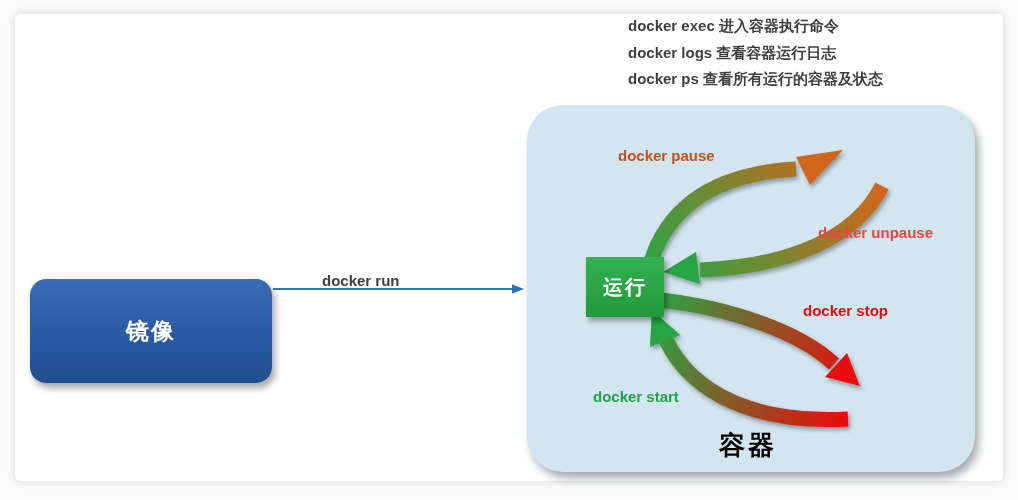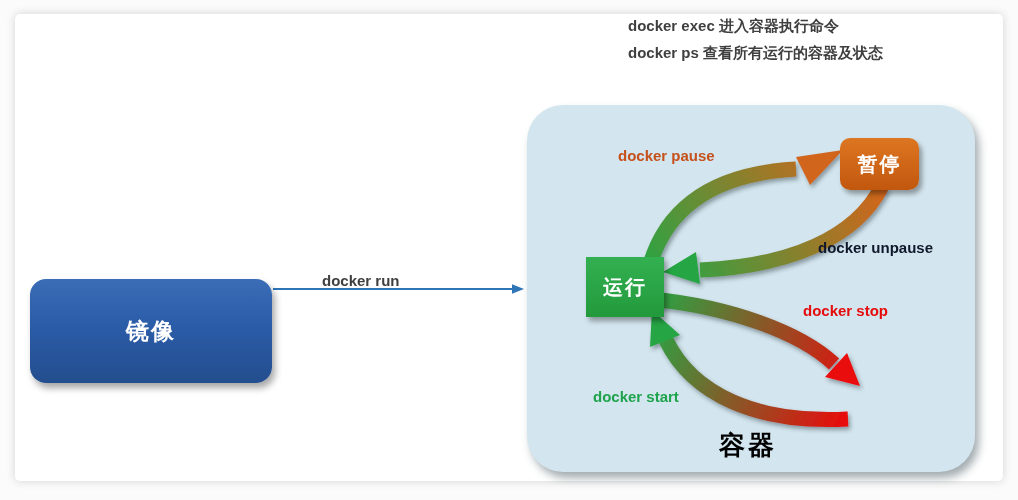--- a/index.html
+++ b/index.html
@@ -20,21 +20,21 @@
         background:linear-gradient(180deg,#33b051 0%,#229a3c 100%);
         box-shadow:3px 4px 5px rgba(0,0,0,0.35);}
   .node-paused{left:840px;top:138px;width:79px;height:52px;border-radius:10px;font-size:20px;
         background:linear-gradient(180deg,#dd7621 0%,#c2570e 100%);
         box-shadow:3px 4px 5px rgba(0,0,0,0.35);}
   .node-stopped{left:841px;top:382px;width:77px;height:50px;border-radius:9px;font-size:20px;
         background:linear-gradient(180deg,#fb1414 0%,#dd0404 100%);
         box-shadow:3px 4px 5px rgba(0,0,0,0.35);}
   .lbl{position:absolute;font-weight:bold;font-size:15px;white-space:nowrap;}
   .lbl-pause{left:618px;top:147px;color:#c5511c;}
-  .lbl-unpause{left:818px;top:239px;color:#0f172a;}
+  .lbl-unpause{left:818px;top:224px;color:#ef4444;}
   .lbl-stop{left:803px;top:302px;color:#e60c0c;}
   .lbl-start{left:593px;top:388px;color:#1ea34c;}
   .lbl-run{left:322px;top:272px;color:#3f3f3f;}
   .panel-title{position:absolute;left:700px;top:428px;width:96px;text-align:center;
         color:#000000;font-weight:bold;font-size:26px;letter-spacing:3px;}
   svg.arrows{position:absolute;left:0;top:0;pointer-events:none;}
 </style>
 </head>
 <body>
 
@@ -86,29 +86,27 @@
       <polygon points="524,289 512,284.3 512,293.7" stroke="none" fill="#2e75b6"></polygon>
     </g>
   </svg>
 
   <div class="node node-image">
     <span>镜像</span>
   </div>
   <div class="node node-running">
     <span>运行</span>
   </div>
-  <div class="node node-paused">
-    <span>暂停</span>
-  </div>
 
   <div class="lbl lbl-run">docker run</div>
   <div class="lbl lbl-pause">docker pause</div>
   <div class="lbl lbl-unpause">docker unpause</div>
   <div class="lbl lbl-stop">docker stop</div>
   <div class="lbl lbl-start">docker start</div>
 
   <div class="panel-title">容器</div>
 
   <div class="notes">
     <div>docker exec 进入容器执行命令</div>
+    <div>docker logs 查看容器运行日志</div>
     <div>docker ps 查看所有运行的容器及状态</div>
   </div>
 </div>
 
 </body></html>

